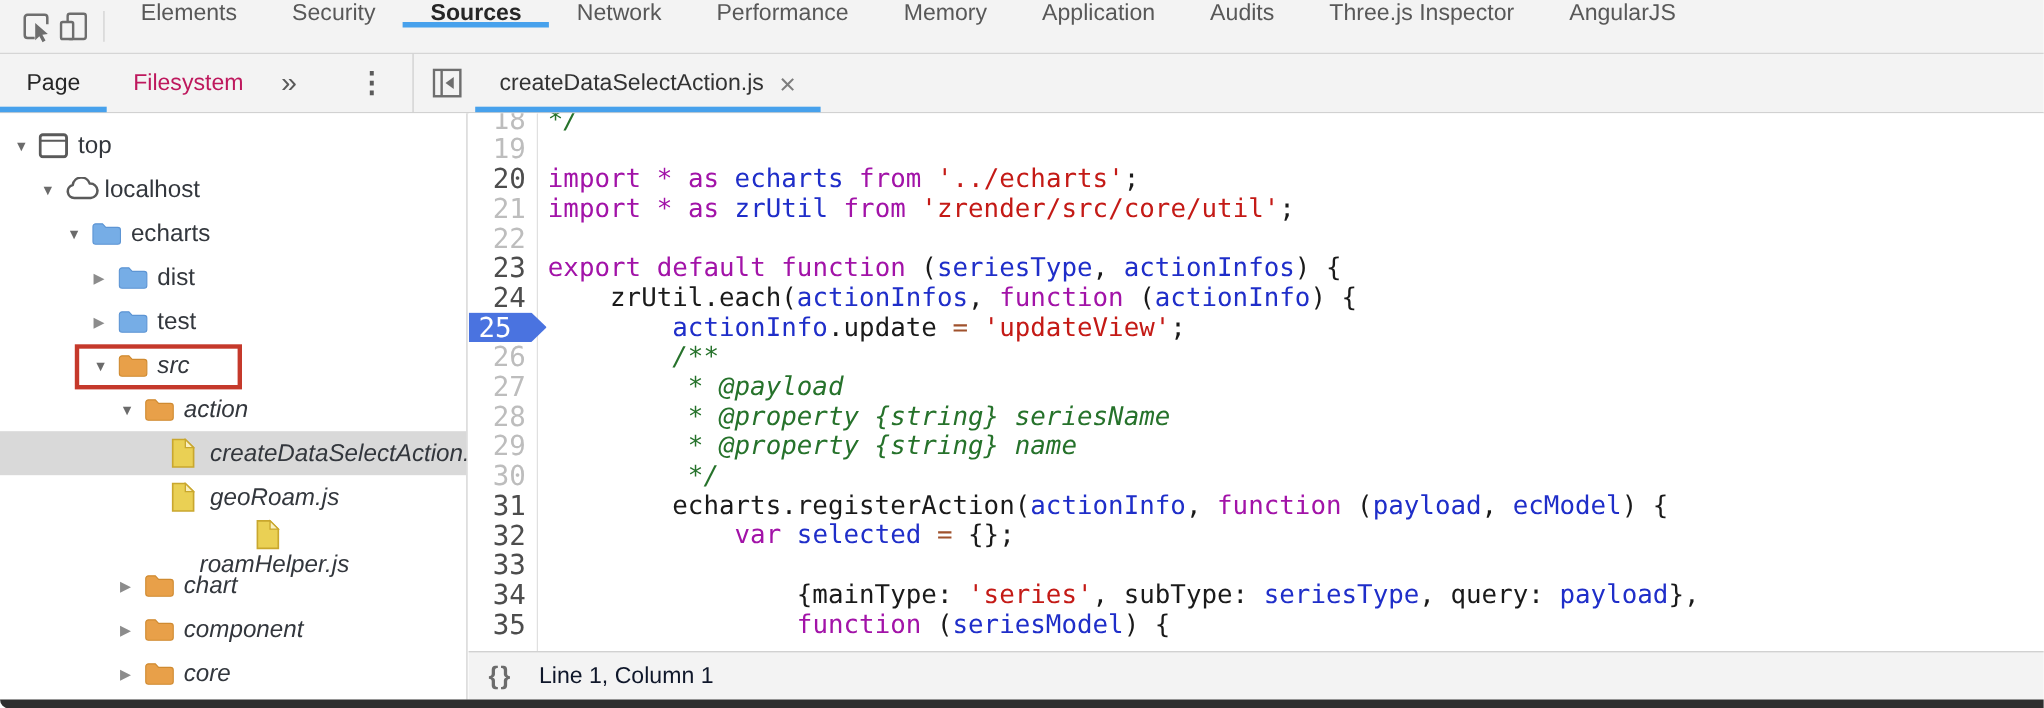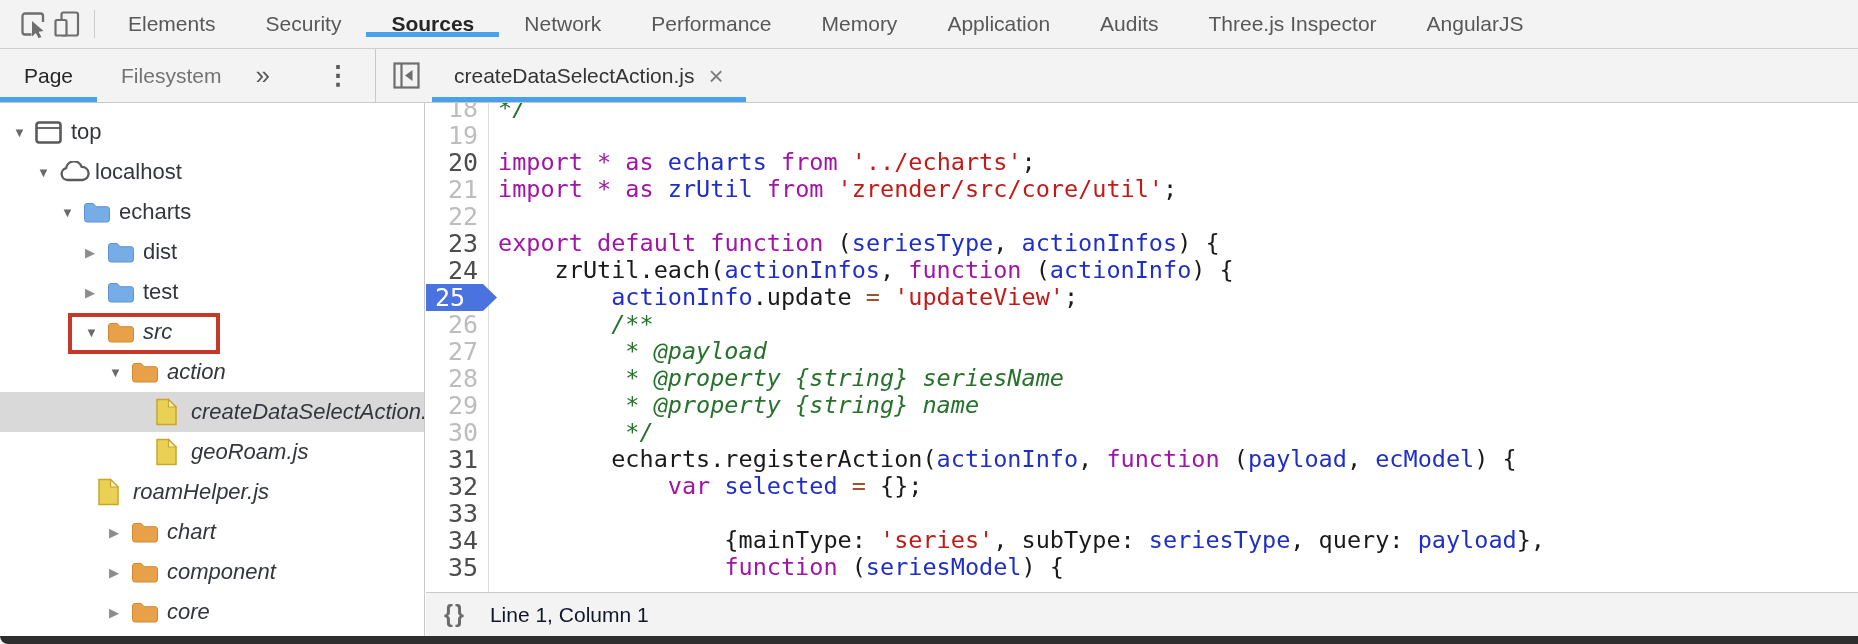--- a/index.html
+++ b/index.html
@@ -10,41 +10,41 @@
   }
   
   .toolbar{
     position:absolute;left:0;top:0;width:1858px;height:49px;box-sizing:border-box;
     background:#f3f3f3;border-bottom:1px solid #cfcfcf;
     display:flex;align-items:stretch;
   }
   .tb-left{display:flex;align-items:center;margin-left:16px;}
   .tbicon{display:flex;align-items:center;justify-content:center;width:34px;height:34px;cursor:pointer;}
   .tb-divider{width:1px;height:28px;background:#ccc;margin:0 8px 0 10px;align-self:center;}
-  .tb-tabs{display:flex;align-items:center;}
+  .tb-tabs{display:flex;align-items:flex-start;}
   .tb-tab{
     display:flex;align-items:center;padding:0 25px;font-size:21px;color:#585858;
     position:relative;cursor:pointer;white-space:nowrap;
   }
   .tb-tab.active{color:#262626;font-weight:700;}
   .tb-tab.active::after{
     content:"";position:absolute;left:0;right:0;bottom:-1px;height:5px;background:var(--accent);
   }
   
   .subbar{
     position:absolute;left:0;top:49px;width:1858px;height:54px;box-sizing:border-box;
     background:#f3f3f3;border-bottom:1px solid #c9c9c9;display:flex;
   }
   .nav-tabs-bar{
     width:376px;box-sizing:border-box;border-right:1px solid #c9c9c9;
     display:flex;align-items:stretch;
   }
   .nav-tabs{display:flex;align-items:stretch;}
   .nav-tab{
-    display:flex;align-items:center;padding:0 24px;font-size:21px;color:#737373;
+    display:flex;align-items:center;padding:0 24px;font-size:21px;color:#be185d;
     position:relative;cursor:pointer;
   }
   .nav-tab.active{color:#262626;}
   .nav-tab.active::after{
     content:"";position:absolute;left:0;right:0;bottom:0;height:5px;background:var(--accent);
   }
   .more-tabs{align-self:center;font-size:26px;color:#5a5a5a;margin-left:10px;cursor:pointer;}
   .kebab{align-self:center;font-size:26px;color:#5a5a5a;margin-left:auto;margin-right:24px;cursor:pointer;font-weight:700;}
   .editor-tab-bar{flex:1;display:flex;align-items:stretch;}
   .collapse-ico{align-self:center;margin-left:17px;margin-right:12px;display:flex;cursor:pointer;}
@@ -252,21 +252,21 @@
         <div class="trow italic" style="padding-left: 133px;">
           <span class="arrow"></span>
           <span class="ticon">
             <svg width="23" height="28" viewBox="0 0 23 28">
               <path d="M2 1.5 h11.5 L21 9 v17.5 H2 z" style="fill:var(--fyellow)" stroke="#c9a72e" stroke-width="1.5"></path>
               <path d="M13.5 1.5 L21 9 h-7.5 z" fill="#faf0c0" stroke="#c9a72e" stroke-width="1.2"></path>
             </svg>
           </span>
           <span class="tlabel">geoRoam.js</span>
         </div>
-        <div class="trow italic" style="padding-left: 75px;">
+        <div class="trow italic" style="padding-left: 75px; flex-direction: column;">
           <span class="arrow"></span>
           <span class="ticon">
             <svg width="23" height="28" viewBox="0 0 23 28">
               <path d="M2 1.5 h11.5 L21 9 v17.5 H2 z" style="fill:var(--fyellow)" stroke="#c9a72e" stroke-width="1.5"></path>
               <path d="M13.5 1.5 L21 9 h-7.5 z" fill="#faf0c0" stroke="#c9a72e" stroke-width="1.2"></path>
             </svg>
           </span>
           <span class="tlabel">roamHelper.js</span>
         </div>
         <div class="trow italic" style="padding-left: 109px;">

